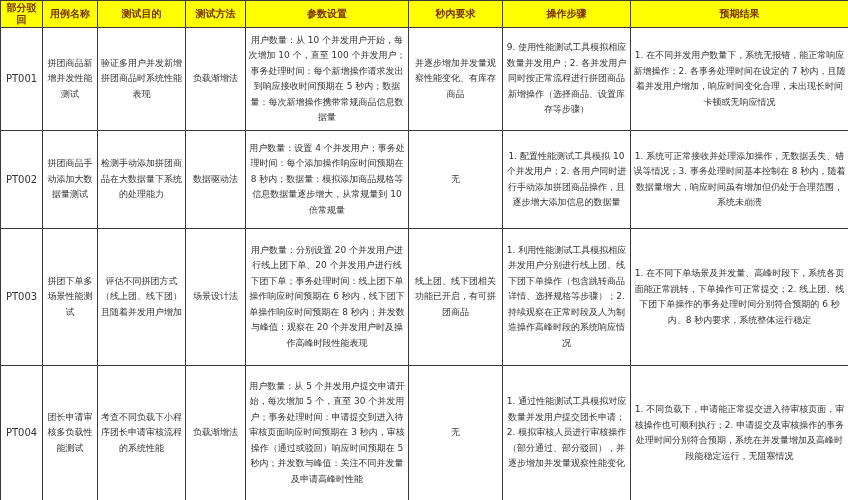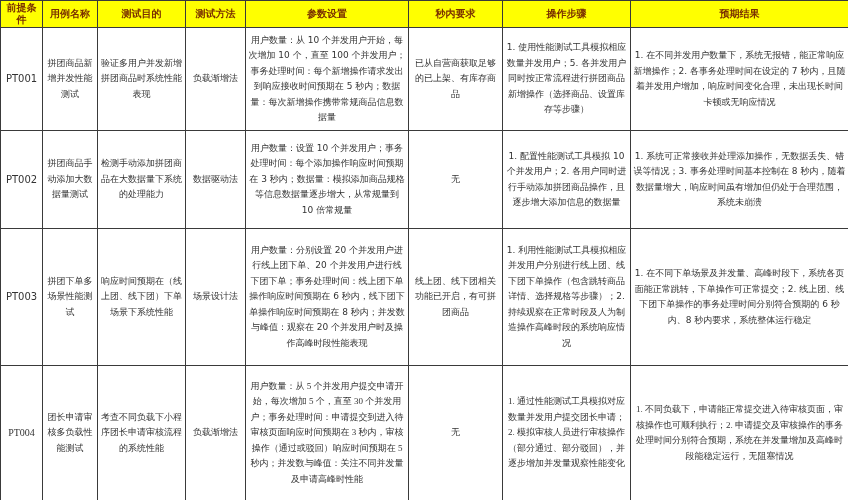--- a/index.html
+++ b/index.html
@@ -4,74 +4,74 @@
 <style>
   html, body { margin:0; padding:0; background:#ffffff; }
   body { width:848px; height:500px; overflow:hidden; font-family:"DejaVu Sans", sans-serif; }
   table { border-collapse:collapse; table-layout:fixed; width:848px; }
   th, td { border:1px solid #3a3a3a; padding:0 2px; text-align:center; vertical-align:middle; overflow:hidden; }
   th { background:#ffff00; color:#7a3000; font-weight:bold; font-size:10px; height:26px; line-height:12px; }
   td { font-size:9px; line-height:15.5px; color:#333333; }
   tr.r1 td { height:102px; }
   tr.r2 td { height:97px; }
   tr.r3 td { height:136px; }
-  tr.r4 td { height:134px; border-bottom:none;font-family:Liberation Serif, serif; }
+  tr.r4 td { height:134px; border-bottom:none; }
   td.id { font-size:10px;margin-top:28px; }
 </style>
 </head>
 <body>
 
 <table>
   <colgroup>
     <col style="width:42px">
       <col style="width:55px">
       <col style="width:88px">
       <col style="width:60px">
     <col style="width:163px">
       <col style="width:94px">
       <col style="width:128px">
       <col style="width:218px">
   </colgroup>
   <thead>
     <tr>
-      <th>前提条件</th>
+      <th>部分驳回</th>
       <th>用例名称</th>
       <th>测试目的</th>
       <th>测试方法</th>
       <th>参数设置</th>
       <th>秒内要求</th>
       <th>操作步骤</th>
       <th>预期结果</th>
     </tr>
   </thead>
   <tbody>
     <tr class="r1">
       <td class="id">PT001</td>
       <td>拼团商品新增并发性能测试</td>
       <td>验证多用户并发新增拼团商品时系统性能表现</td>
       <td>负载渐增法</td>
       <td>用户数量：从 10 个并发用户开始，每次增加 10 个，直至 100 个并发用户；事务处理时间：每个新增操作请求发出到响应接收时间预期在 5 秒内；数据量：每次新增操作携带常规商品信息数据量</td>
-      <td>已从自营商获取足够的已上架、有库存商品</td>
-      <td>1. 使用性能测试工具模拟相应数量并发用户；5. 各并发用户同时按正常流程进行拼团商品新增操作（选择商品、设置库存等步骤）</td>
+      <td>并逐步增加并发量观察性能变化、有库存商品</td>
+      <td>9. 使用性能测试工具模拟相应数量并发用户；2. 各并发用户同时按正常流程进行拼团商品新增操作（选择商品、设置库存等步骤）</td>
       <td>1. 在不同并发用户数量下，系统无报错，能正常响应新增操作；2. 各事务处理时间在设定的 7 秒内，且随着并发用户增加，响应时间变化合理，未出现长时间卡顿或无响应情况</td>
     </tr>
     <tr class="r2">
       <td class="id">PT002</td>
       <td>拼团商品手动添加大数据量测试</td>
       <td>检测手动添加拼团商品在大数据量下系统的处理能力</td>
       <td>数据驱动法</td>
-      <td>用户数量：设置 10 个并发用户；事务处理时间：每个添加操作响应时间预期在 3 秒内；数据量：模拟添加商品规格等信息数据量逐步增大，从常规量到 10 倍常规量</td>
+      <td>用户数量：设置 4 个并发用户；事务处理时间：每个添加操作响应时间预期在 8 秒内；数据量：模拟添加商品规格等信息数据量逐步增大，从常规量到 10 倍常规量</td>
       <td>无</td>
       <td>1. 配置性能测试工具模拟 10 个并发用户；2. 各用户同时进行手动添加拼团商品操作，且逐步增大添加信息的数据量</td>
       <td>1. 系统可正常接收并处理添加操作，无数据丢失、错误等情况；3. 事务处理时间基本控制在 8 秒内，随着数据量增大，响应时间虽有增加但仍处于合理范围，系统未崩溃</td>
     </tr>
     <tr class="r3">
       <td class="id">PT003</td>
       <td>拼团下单多场景性能测试</td>
-      <td>响应时间预期在（线上团、线下团）下单场景下系统性能</td>
+      <td>评估不同拼团方式（线上团、线下团）且随着并发用户增加</td>
       <td>场景设计法</td>
       <td>用户数量：分别设置 20 个并发用户进行线上团下单、20 个并发用户进行线下团下单；事务处理时间：线上团下单操作响应时间预期在 6 秒内，线下团下单操作响应时间预期在 8 秒内；并发数与峰值：观察在 20 个并发用户时及操作高峰时段性能表现</td>
       <td>线上团、线下团相关功能已开启，有可拼团商品</td>
       <td>1. 利用性能测试工具模拟相应并发用户分别进行线上团、线下团下单操作（包含跳转商品详情、选择规格等步骤）；2. 持续观察在正常时段及人为制造操作高峰时段的系统响应情况</td>
       <td>1. 在不同下单场景及并发量、高峰时段下，系统各页面能正常跳转，下单操作可正常提交；2. 线上团、线下团下单操作的事务处理时间分别符合预期的 6 秒内、8 秒内要求，系统整体运行稳定</td>
     </tr>
     <tr class="r4">
       <td class="id">PT004</td>
       <td>团长申请审核多负载性能测试</td>
       <td>考查不同负载下小程序团长申请审核流程的系统性能</td>

